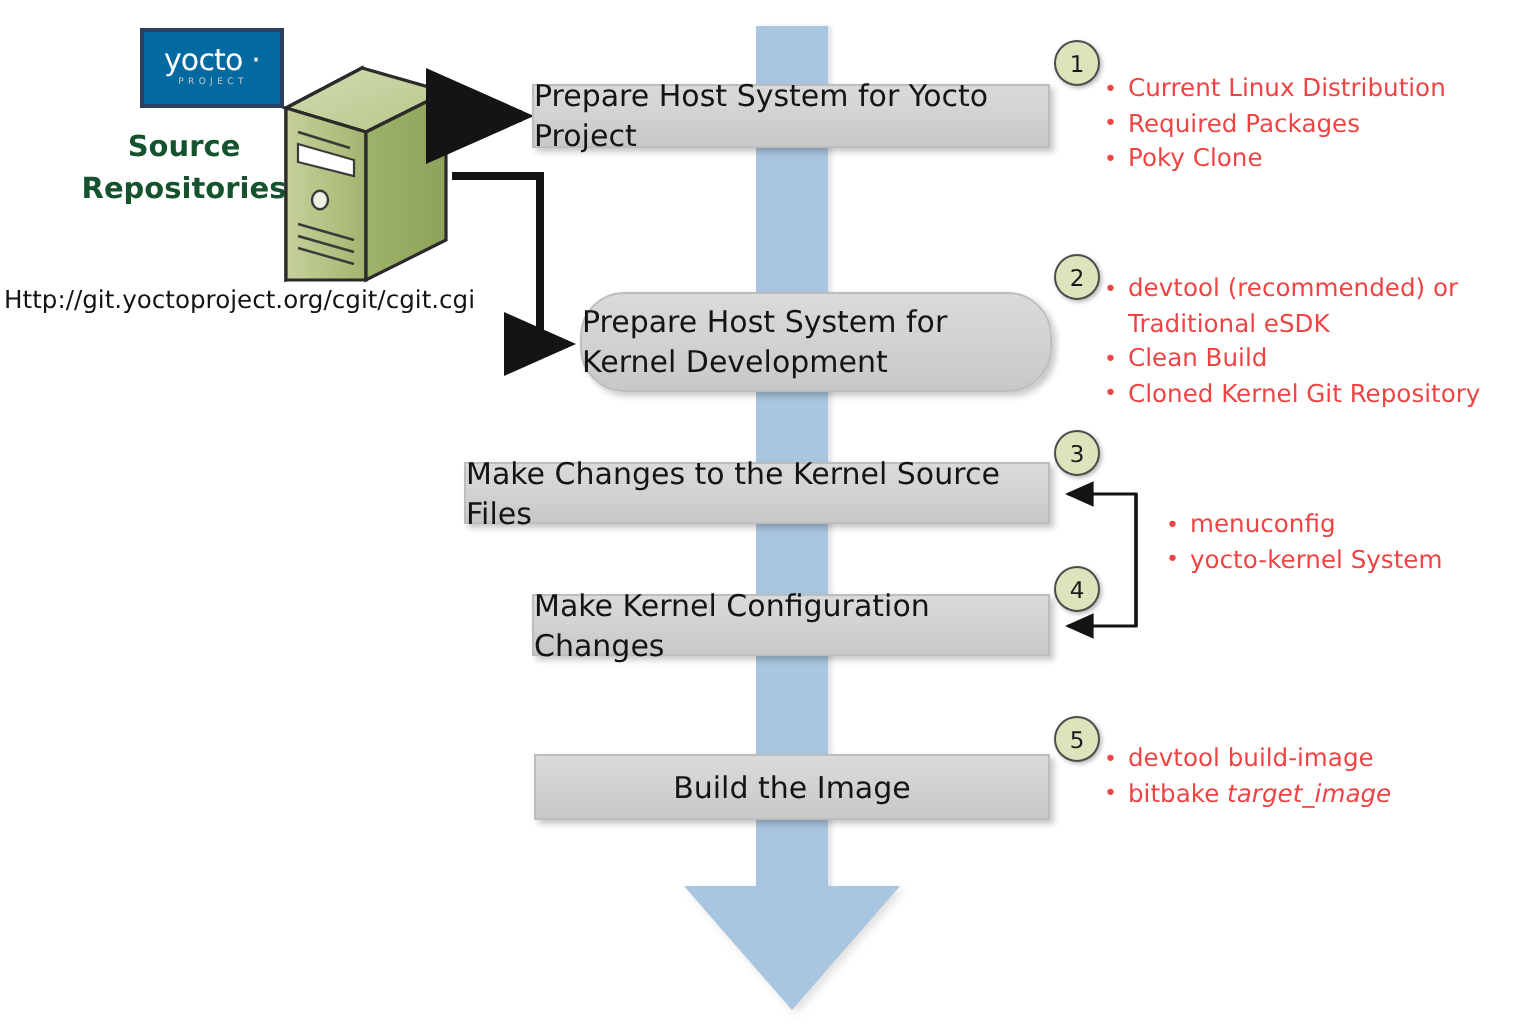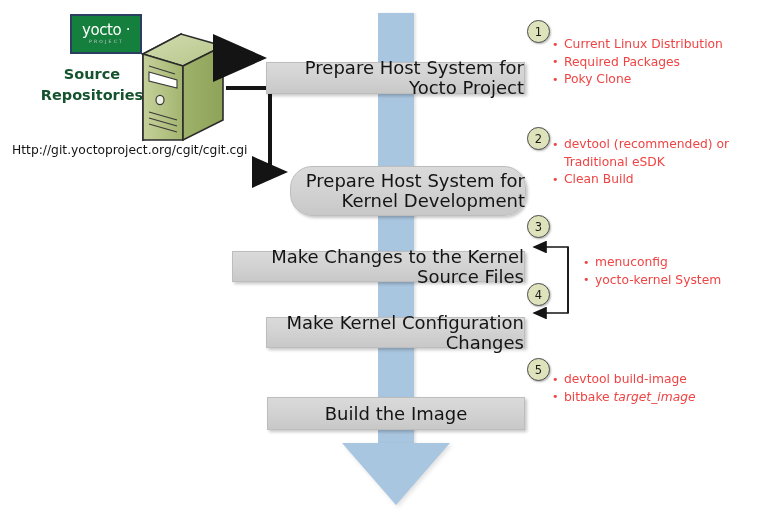--- a/index.html
+++ b/index.html
@@ -41,21 +41,21 @@
     border-top: 62px solid #a9c6e0;
     filter: drop-shadow(2px 2px 2px rgba(0,0,0,0.12));
   }
 
   
   .yocto-logo {
     left: 70px;
     top: 14px;
     width: 72px;
     height: 40px;
-    background: #15803d;
+    background: #0369a1;
     border: 2px solid #2b3f63;
     box-sizing: border-box;
     display: flex;
     flex-direction: column;
     align-items: center;
     justify-content: center;
     line-height: 1;
   }
   .yocto-word {
     color: #ffffff;
@@ -76,44 +76,43 @@
     left: 32px;
     top: 64px;
     width: 120px;
     text-align: center;
     font-size: 14.5px;
     font-weight: bold;
     line-height: 21px;
     color: #14532d;
   }
   .src-url {
-    left: 12px;
+    left: 2px;
     top: 143px;
     font-size: 12.3px;
     color: #141414;
     white-space: nowrap;
   }
 
   
   .server { left: 137px; top: 28px; width: 92px; height: 116px; }
 
   
   .pbox {
     background: linear-gradient(to bottom, #dadada 0%, #d3d3d3 45%, #c8c8c8 100%);
     border: 1px solid #bdbdbd;
     box-sizing: border-box;
     box-shadow: 2px 2px 3px rgba(0,0,0,0.22);
     display: flex;
     align-items: center;
     justify-content: center;
-    text-align: right;
-    font-size: 18px;
+    text-align: left;
+    font-size: 15px;
     color: #141414;
     line-height: 20px;
-    margin-top: 20px;
   }
   .pbox-1 { left: 266px; top: 42px;  width: 259px; height: 32px; }
   .pbox-2 { left: 290px; top: 146px; width: 236px; height: 50px; border-radius: 22px; }
   .pbox-3 { left: 232px; top: 231px; width: 293px; height: 31px; }
   .pbox-4 { left: 266px; top: 297px; width: 259px; height: 31px; }
   .pbox-5 { left: 267px; top: 377px; width: 258px; height: 33px; }
 
   
   .circle {
     width: 23px; height: 23px;
@@ -257,20 +256,21 @@
   <ul class="abs blist bl1">
     <li>Current Linux Distribution</li>
     <li>Required Packages</li>
     <li>Poky Clone</li>
   </ul>
 
   <ul class="abs blist bl2">
     <li>devtool (recommended) or
 Traditional eSDK</li>
     <li>Clean Build</li>
+    <li>Cloned Kernel Git Repository</li>
   </ul>
 
   <ul class="abs blist bl34">
     <li>menuconfig</li>
     <li>yocto-kernel System</li>
   </ul>
 
   <ul class="abs blist bl5">
     <li><span>devtool build-image</span></li>
     <li><span>bitbake </span><span class="ital">target_image</span></li>

